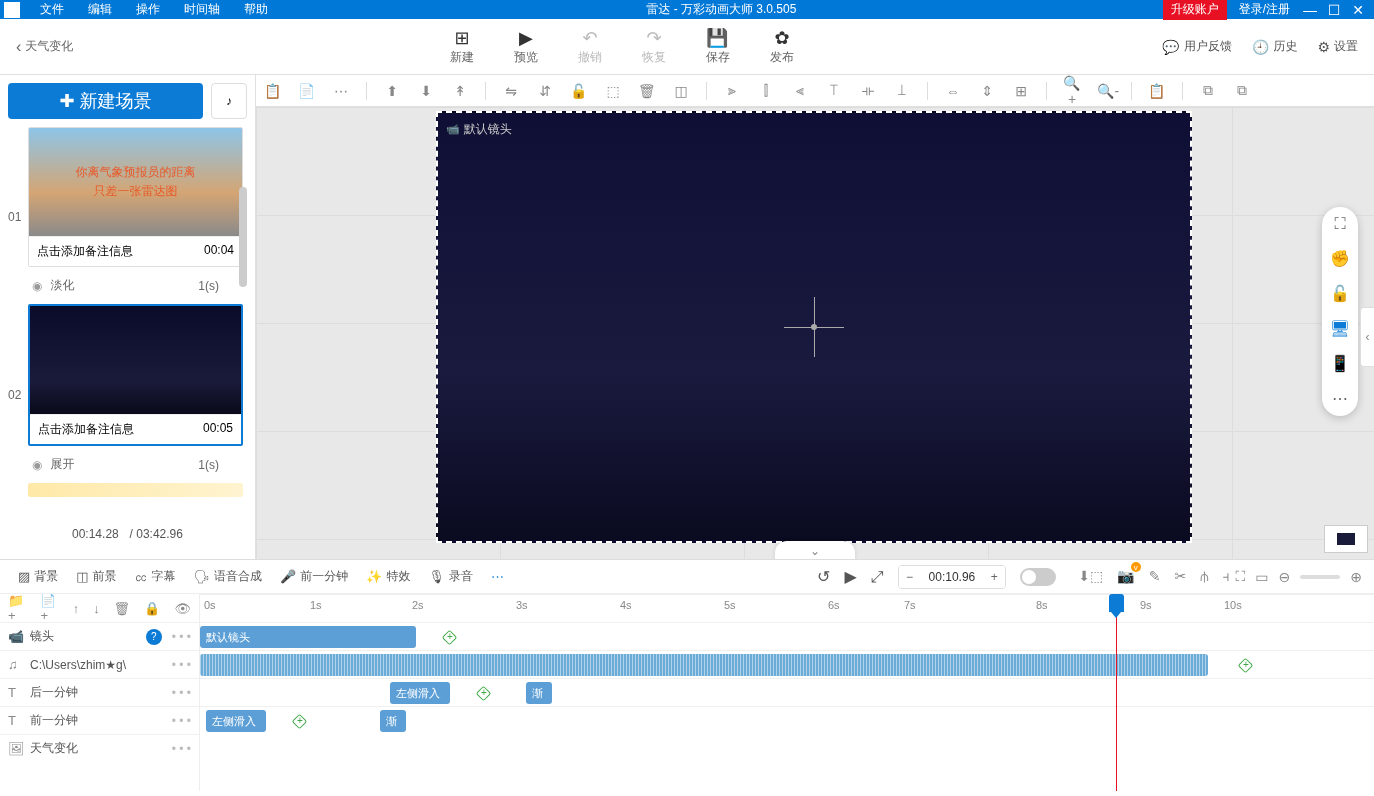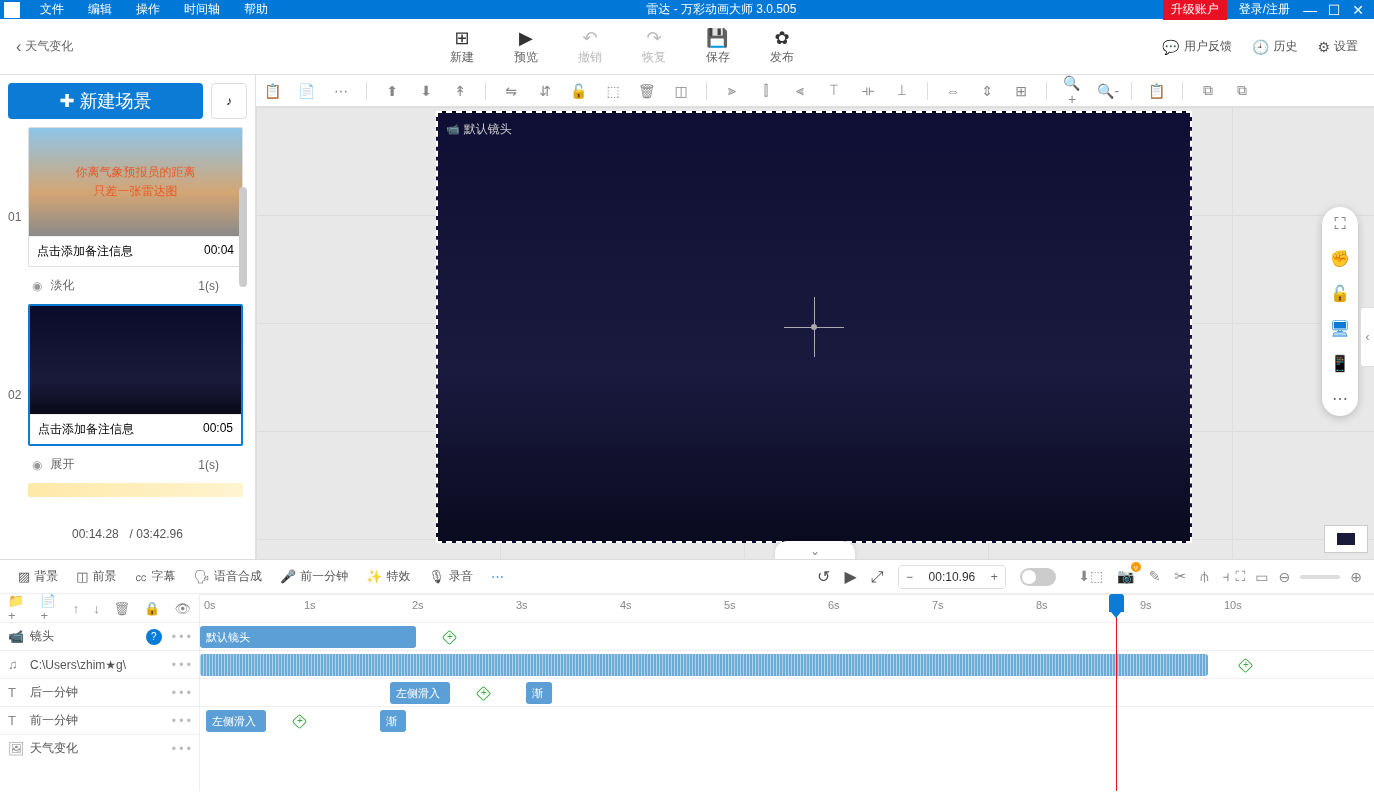--- a/index.html
+++ b/index.html
@@ -373,27 +373,27 @@
         </div>
       <div class="track-label">
           <span class="tl-ico">🖼</span>
           <span class="tl-name">天气变化</span>
           <span class="dots">• • •</span>
         </div>
     </div>
     <div class="tl-right">
       <div class="ruler">
         <span class="tick" style="left:4px">0s</span>
-        <span class="tick" style="left:104px">1s</span>
+        <span class="tick" style="left:110px">1s</span>
         <span class="tick" style="left:212px">2s</span>
         <span class="tick" style="left:316px">3s</span>
         <span class="tick" style="left:420px">4s</span>
         <span class="tick" style="left:524px">5s</span>
         <span class="tick" style="left:628px">6s</span>
-        <span class="tick" style="left:732px">7s</span>
+        <span class="tick" style="left:704px">7s</span>
         <span class="tick" style="left:836px">8s</span>
         <span class="tick" style="left:940px">9s</span>
         <span class="tick" style="left:1024px">10s</span>
       </div>
       <div class="tracks-area">
         <div class="track">
           <div class="clip" style="left:0;width:216px">默认镜头</div>
           <div class="keyframe add" style="left:244px"></div>
         </div>
         <div class="track">

